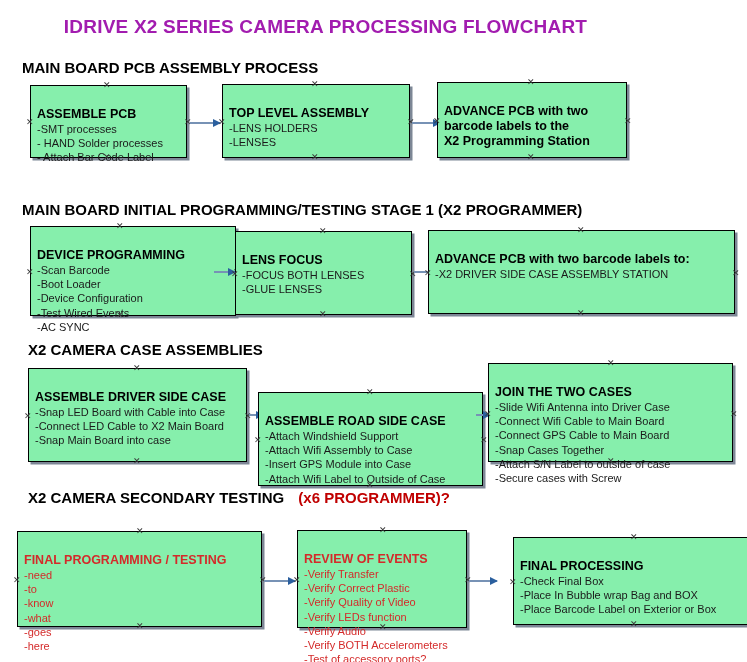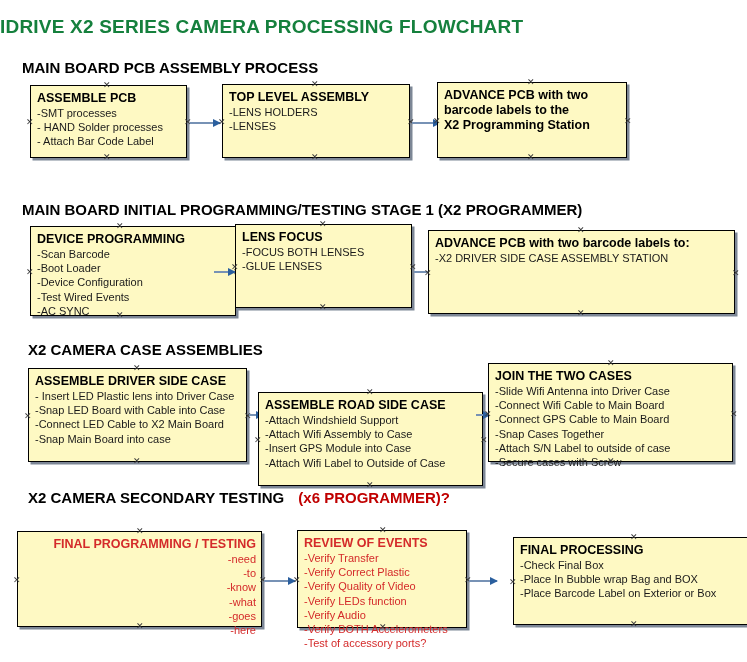--- a/index.html
+++ b/index.html
@@ -7,39 +7,39 @@
     width: 747px; height: 662px;
     background: #ffffff;
     font-family: "Liberation Sans", sans-serif;
     overflow: hidden;
   }
   #canvas { position: relative; width: 747px; height: 662px; }
 
   .title {
     position: absolute;
     left: 0; top: 16px; width: 651px;
-    text-align: left;
-    font-size: 19px; font-weight: bold; color: #15803d;
+    text-align: center;
+    font-size: 19px; font-weight: bold; color: #a21caf;
     letter-spacing: 0.2px;
   }
 
   .section-head {
     position: absolute;
     font-size: 15px; font-weight: bold; color: #000000;
     white-space: nowrap;
   }
   .section-head .accent { color: #c00000; }
 
   
   .box {
     position: absolute;
-    background: #fef9c3;
+    background: #86efac;
     border: 1.5px solid #000000;
     box-shadow: 2.5px 2.5px 0 0 #7d8796;
-    padding: 5px 5px 3px 6px;
+    padding: 21px 5px 3px 6px;
   }
   .box-title {
     font-size: 12.5px; font-weight: bold; color: #000000;
     line-height: 15px; white-space: nowrap;
   }
   .box ul { list-style: none; }
   .box li {
     font-size: 11px; color: #1a1a1a; line-height: 14.2px;
     white-space: nowrap;
   }
@@ -136,21 +136,21 @@
       <li>-AC SYNC</li>
     </ul>
     <span class="xh" style="left:85px; top:-4px;"></span>
     <span class="xh" style="left:85px; bottom:-4px;"></span>
     <span class="xh" style="left:-5px; top:42px;"></span>
     <span class="xh" style="right:-5px; top:42px;"></span>
   </div>
 
   <div class="conn" style="left:214px; top:271px; width:21px;"></div>
 
-  <div class="box" style="left:235px; top:224px; width:177px; height:84px;">
+  <div class="box" style="left:235px; top:231px; width:177px; height:84px;">
     <div class="box-title">LENS FOCUS</div>
     <ul>
       <li>-FOCUS BOTH LENSES</li>
       <li>-GLUE LENSES</li>
     </ul>
     <span class="xh" style="left:83px; top:-4px;"></span>
     <span class="xh" style="left:83px; bottom:-4px;"></span>
     <span class="xh" style="left:-5px; top:39px;"></span>
     <span class="xh" style="right:-5px; top:39px;"></span>
   </div>
@@ -166,21 +166,20 @@
     <span class="xh" style="left:148px; bottom:-4px;"></span>
     <span class="xh" style="left:-5px; top:39px;"></span>
     <span class="xh" style="right:-5px; top:39px;"></span>
   </div>
 
   <div class="section-head" style="left:28px; top:341px;">X2 CAMERA CASE ASSEMBLIES</div>
 
   <div class="box" style="left:28px; top:368px; width:219px; height:94px;">
     <div class="box-title">ASSEMBLE DRIVER SIDE CASE</div>
     <ul>
-      <li>- Insert LED Plastic lens into Driver Case</li>
       <li>-Snap LED Board with Cable into Case</li>
       <li>-Connect LED Cable to X2 Main Board</li>
       <li>-Snap Main Board into case</li>
     </ul>
     <span class="xh" style="left:104px; top:-4px;"></span>
     <span class="xh" style="left:104px; bottom:-4px;"></span>
     <span class="xh" style="left:-5px; top:44px;"></span>
     <span class="xh" style="right:-5px; top:44px;"></span>
   </div>
 
@@ -216,21 +215,21 @@
     <span class="xh" style="left:118px; bottom:-4px;"></span>
     <span class="xh" style="left:-5px; top:47px;"></span>
     <span class="xh" style="right:-5px; top:47px;"></span>
   </div>
 
   <div class="section-head" style="left:28px; top:489px;">
     <span>X2 CAMERA SECONDARY TESTING</span>
     <span class="accent" style="margin-left:10px;">(x6 PROGRAMMER)?</span>
   </div>
 
-  <div class="box red" style="left:17px; top:531px; width:245px; height:96px;text-align:right;">
+  <div class="box red" style="left:17px; top:531px; width:245px; height:96px;">
     <div class="box-title">FINAL PROGRAMMING / TESTING</div>
     <ul>
       <li>-need</li>
       <li>-to</li>
       <li>-know</li>
       <li>-what</li>
       <li>-goes</li>
       <li>-here</li>
     </ul>
     <span class="xh" style="left:118px; top:-4px;"></span>

